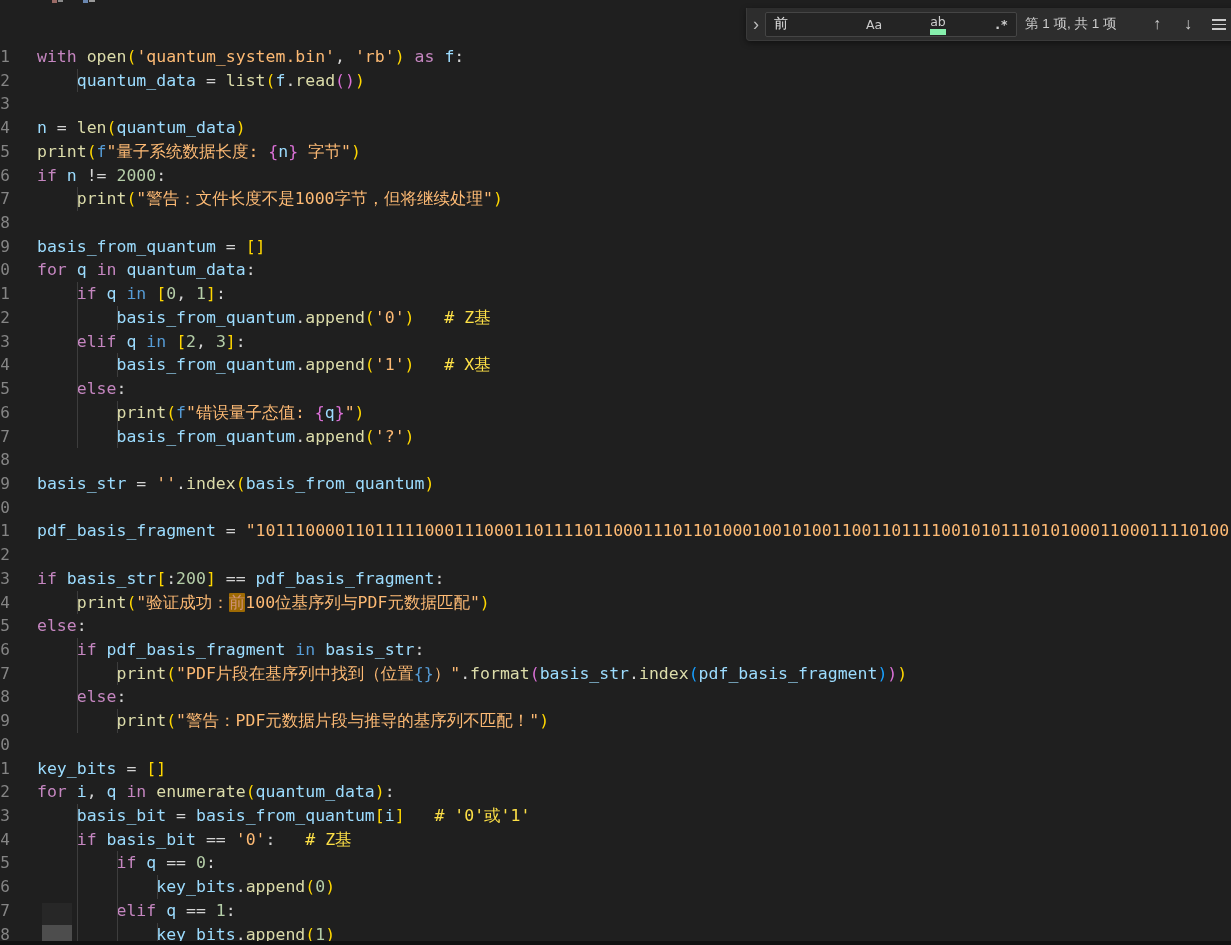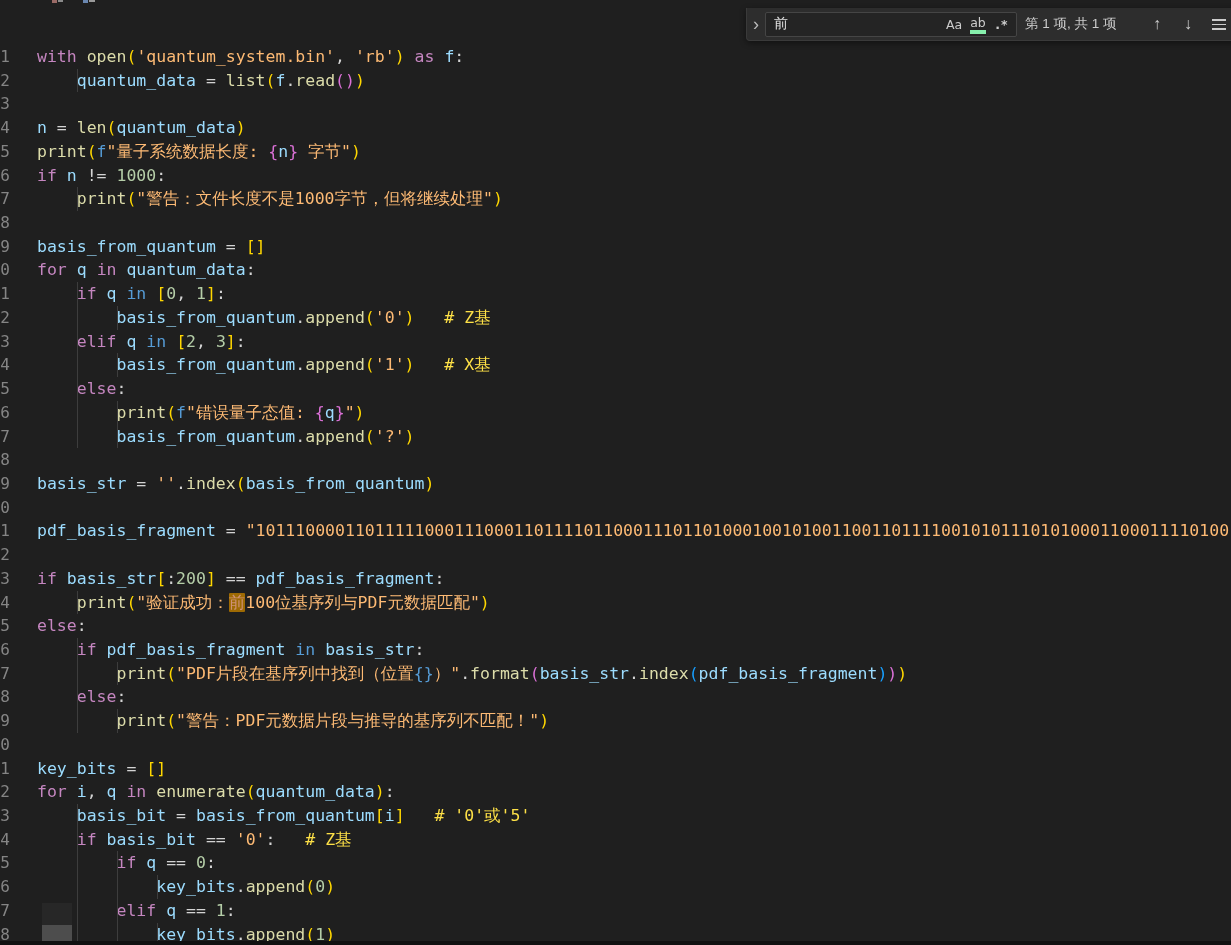--- a/index.html
+++ b/index.html
@@ -50,22 +50,23 @@
     background:#242424;border:1px solid #454545;border-radius:2px;
     display:flex;align-items:center;
   }
   .fw-query{padding-left:8px;font-size:14px;color:#e0e0e0;flex:1;
     font-family:"Liberation Sans",sans-serif;}
   .fw-inicons{display:flex;align-items:center;gap:4px;padding-right:4px;flex:none;}
   .fw-inicon{
     min-width:20px;height:20px;display:flex;align-items:center;justify-content:center;
     font-size:12.5px;color:#cccccc;border-radius:3px;cursor:pointer;
     font-family:"DejaVu Sans",sans-serif;
+    margin-left:40px;
   }
-  .fw-inicon.ww span{border-bottom:4px solid #86efac;padding-bottom:0px;}
+  .fw-inicon.ww span{border-bottom:6px solid #86efac;padding-bottom:0px;}
   .fw-inicon.rx{letter-spacing:1px;font-weight:bold;}
   .fw-count{
     margin-left:8px;font-size:13.5px;color:#cccccc;white-space:nowrap;flex:none;
     min-width:112px;
   }
   .fw-btn{
     width:22px;height:22px;margin-left:9px;display:flex;align-items:center;justify-content:center;
     color:#cccccc;font-size:16px;border-radius:3px;cursor:pointer;flex:none;
     background:transparent;border:none;padding:0;
   }
@@ -124,21 +125,21 @@
         <span class="fw-bars"></span>
       </button>
   </div>
 
   <div class="code-lines">
       <div class="line"><span class="ln">1</span><span class="tk-kw">with</span><span class="tk-d"> </span><span class="tk-fn">open</span><span class="tk-b1">(</span><span class="tk-s">'quantum_system.bin'</span><span class="tk-o">,</span><span class="tk-d"> </span><span class="tk-s">'rb'</span><span class="tk-b1">)</span><span class="tk-d"> </span><span class="tk-kw">as</span><span class="tk-d"> </span><span class="tk-v">f</span><span class="tk-o">:</span></div>
       <div class="line"><span class="ln">2</span><span class="guide" style="left: 77px;"></span><span class="tk-d">    </span><span class="tk-v">quantum_data</span><span class="tk-o"> = </span><span class="tk-fn">list</span><span class="tk-b1">(</span><span class="tk-v">f</span><span class="tk-o">.</span><span class="tk-fn">read</span><span class="tk-b2">(</span><span class="tk-b2">)</span><span class="tk-b1">)</span></div>
       <div class="line"><span class="ln">3</span></div>
       <div class="line"><span class="ln">4</span><span class="tk-v">n</span><span class="tk-o"> = </span><span class="tk-fn">len</span><span class="tk-b1">(</span><span class="tk-v">quantum_data</span><span class="tk-b1">)</span></div>
       <div class="line"><span class="ln">5</span><span class="tk-fn">print</span><span class="tk-b1">(</span><span class="tk-kb">f</span><span class="tk-s">"量子系统数据长度: </span><span class="tk-b2">{</span><span class="tk-v">n</span><span class="tk-b2">}</span><span class="tk-s"> 字节"</span><span class="tk-b1">)</span></div>
-      <div class="line"><span class="ln">6</span><span class="tk-kw">if</span><span class="tk-d"> </span><span class="tk-v">n</span><span class="tk-o"> != </span><span class="tk-n">1000</span><span class="tk-o">:</span></div>
+      <div class="line"><span class="ln">6</span><span class="tk-kw">if</span><span class="tk-d"> </span><span class="tk-v">n</span><span class="tk-o"> != </span><span class="tk-n">2000</span><span class="tk-o">:</span></div>
       <div class="line"><span class="ln">7</span><span class="guide" style="left: 77px;"></span><span class="tk-d">    </span><span class="tk-fn">print</span><span class="tk-b1">(</span><span class="tk-s">"警告：文件长度不是1000字节，但将继续处理"</span><span class="tk-b1">)</span></div>
       <div class="line"><span class="ln">8</span></div>
       <div class="line"><span class="ln">9</span><span class="tk-v">basis_from_quantum</span><span class="tk-o"> = </span><span class="tk-b1">[]</span></div>
       <div class="line"><span class="ln">10</span><span class="tk-kw">for</span><span class="tk-d"> </span><span class="tk-v">q</span><span class="tk-d"> </span><span class="tk-kw">in</span><span class="tk-d"> </span><span class="tk-v">quantum_data</span><span class="tk-o">:</span></div>
       <div class="line"><span class="ln">11</span><span class="guide" style="left: 77px;"></span><span class="tk-d">    </span><span class="tk-kw">if</span><span class="tk-d"> </span><span class="tk-v">q</span><span class="tk-d"> </span><span class="tk-kb">in</span><span class="tk-d"> </span><span class="tk-b1">[</span><span class="tk-n">0</span><span class="tk-o">, </span><span class="tk-n">1</span><span class="tk-b1">]</span><span class="tk-o">:</span></div>
       <div class="line"><span class="ln">12</span><span class="guide" style="left: 77px;"></span><span class="guide" style="left: 117px;"></span><span class="tk-d">        </span><span class="tk-v">basis_from_quantum</span><span class="tk-o">.</span><span class="tk-fn">append</span><span class="tk-b1">(</span><span class="tk-s">'0'</span><span class="tk-b1">)</span><span class="tk-d">   </span><span class="tk-c"># Z基</span></div>
       <div class="line"><span class="ln">13</span><span class="guide" style="left: 77px;"></span><span class="tk-d">    </span><span class="tk-kw">elif</span><span class="tk-d"> </span><span class="tk-v">q</span><span class="tk-d"> </span><span class="tk-kb">in</span><span class="tk-d"> </span><span class="tk-b1">[</span><span class="tk-n">2</span><span class="tk-o">, </span><span class="tk-n">3</span><span class="tk-b1">]</span><span class="tk-o">:</span></div>
       <div class="line"><span class="ln">14</span><span class="guide" style="left: 77px;"></span><span class="guide" style="left: 117px;"></span><span class="tk-d">        </span><span class="tk-v">basis_from_quantum</span><span class="tk-o">.</span><span class="tk-fn">append</span><span class="tk-b1">(</span><span class="tk-s">'1'</span><span class="tk-b1">)</span><span class="tk-d">   </span><span class="tk-c"># X基</span></div>
       <div class="line"><span class="ln">15</span><span class="guide" style="left: 77px;"></span><span class="tk-d">    </span><span class="tk-kw">else</span><span class="tk-o">:</span></div>
       <div class="line"><span class="ln">16</span><span class="guide" style="left: 77px;"></span><span class="guide" style="left: 117px;"></span><span class="tk-d">        </span><span class="tk-fn">print</span><span class="tk-b1">(</span><span class="tk-kb">f</span><span class="tk-s">"错误量子态值: </span><span class="tk-b2">{</span><span class="tk-v">q</span><span class="tk-b2">}</span><span class="tk-s">"</span><span class="tk-b1">)</span></div>
@@ -151,21 +152,21 @@
       <div class="line"><span class="ln">23</span><span class="tk-kw">if</span><span class="tk-d"> </span><span class="tk-v">basis_str</span><span class="tk-b1">[</span><span class="tk-o">:</span><span class="tk-n">200</span><span class="tk-b1">]</span><span class="tk-o"> == </span><span class="tk-v">pdf_basis_fragment</span><span class="tk-o">:</span></div>
       <div class="line"><span class="ln">24</span><span class="guide" style="left: 77px;"></span><span class="tk-d">    </span><span class="tk-fn">print</span><span class="tk-b1">(</span><span class="tk-s">"验证成功：</span><span class="tk-hl">前</span><span class="tk-s">100位基序列与PDF元数据匹配"</span><span class="tk-b1">)</span></div>
       <div class="line"><span class="ln">25</span><span class="tk-kw">else</span><span class="tk-o">:</span></div>
       <div class="line"><span class="ln">26</span><span class="guide" style="left: 77px;"></span><span class="tk-d">    </span><span class="tk-kw">if</span><span class="tk-d"> </span><span class="tk-v">pdf_basis_fragment</span><span class="tk-d"> </span><span class="tk-kb">in</span><span class="tk-d"> </span><span class="tk-v">basis_str</span><span class="tk-o">:</span></div>
       <div class="line"><span class="ln">27</span><span class="guide" style="left: 77px;"></span><span class="guide" style="left: 117px;"></span><span class="tk-d">        </span><span class="tk-fn">print</span><span class="tk-b1">(</span><span class="tk-s">"PDF片段在基序列中找到（位置</span><span class="tk-kb">{}</span><span class="tk-s">）"</span><span class="tk-o">.</span><span class="tk-fn">format</span><span class="tk-b2">(</span><span class="tk-v">basis_str</span><span class="tk-o">.</span><span class="tk-fn">index</span><span class="tk-b3">(</span><span class="tk-v">pdf_basis_fragment</span><span class="tk-b3">)</span><span class="tk-b2">)</span><span class="tk-b1">)</span></div>
       <div class="line"><span class="ln">28</span><span class="guide" style="left: 77px;"></span><span class="tk-d">    </span><span class="tk-kw">else</span><span class="tk-o">:</span></div>
       <div class="line"><span class="ln">29</span><span class="guide" style="left: 77px;"></span><span class="guide" style="left: 117px;"></span><span class="tk-d">        </span><span class="tk-fn">print</span><span class="tk-b1">(</span><span class="tk-s">"警告：PDF元数据片段与推导的基序列不匹配！"</span><span class="tk-b1">)</span></div>
       <div class="line"><span class="ln">30</span></div>
       <div class="line"><span class="ln">31</span><span class="tk-v">key_bits</span><span class="tk-o"> = </span><span class="tk-b1">[]</span></div>
       <div class="line"><span class="ln">32</span><span class="tk-kw">for</span><span class="tk-d"> </span><span class="tk-v">i</span><span class="tk-o">,</span><span class="tk-d"> </span><span class="tk-v">q</span><span class="tk-d"> </span><span class="tk-kw">in</span><span class="tk-d"> </span><span class="tk-fn">enumerate</span><span class="tk-b1">(</span><span class="tk-v">quantum_data</span><span class="tk-b1">)</span><span class="tk-o">:</span></div>
-      <div class="line"><span class="ln">33</span><span class="guide" style="left: 77px;"></span><span class="tk-d">    </span><span class="tk-v">basis_bit</span><span class="tk-o"> = </span><span class="tk-v">basis_from_quantum</span><span class="tk-b1">[</span><span class="tk-v">i</span><span class="tk-b1">]</span><span class="tk-d">   </span><span class="tk-c"># '0'或'5'</span></div>
+      <div class="line"><span class="ln">33</span><span class="guide" style="left: 77px;"></span><span class="tk-d">    </span><span class="tk-v">basis_bit</span><span class="tk-o"> = </span><span class="tk-v">basis_from_quantum</span><span class="tk-b1">[</span><span class="tk-v">i</span><span class="tk-b1">]</span><span class="tk-d">   </span><span class="tk-c"># '0'或'1'</span></div>
       <div class="line"><span class="ln">34</span><span class="guide" style="left: 77px;"></span><span class="tk-d">    </span><span class="tk-kw">if</span><span class="tk-d"> </span><span class="tk-v">basis_bit</span><span class="tk-o"> == </span><span class="tk-s">'0'</span><span class="tk-o">:</span><span class="tk-d">   </span><span class="tk-c"># Z基</span></div>
       <div class="line"><span class="ln">35</span><span class="guide" style="left: 77px;"></span><span class="guide" style="left: 117px;"></span><span class="tk-d">        </span><span class="tk-kw">if</span><span class="tk-d"> </span><span class="tk-v">q</span><span class="tk-o"> == </span><span class="tk-n">0</span><span class="tk-o">:</span></div>
       <div class="line"><span class="ln">36</span><span class="guide" style="left: 77px;"></span><span class="guide" style="left: 117px;"></span><span class="guide" style="left: 157px;"></span><span class="tk-d">            </span><span class="tk-v">key_bits</span><span class="tk-o">.</span><span class="tk-fn">append</span><span class="tk-b1">(</span><span class="tk-n">0</span><span class="tk-b1">)</span></div>
       <div class="line"><span class="ln">37</span><span class="guide" style="left: 77px;"></span><span class="guide" style="left: 117px;"></span><span class="tk-d">        </span><span class="tk-kw">elif</span><span class="tk-d"> </span><span class="tk-v">q</span><span class="tk-o"> == </span><span class="tk-n">1</span><span class="tk-o">:</span></div>
       <div class="line"><span class="ln">38</span><span class="guide" style="left: 77px;"></span><span class="guide" style="left: 117px;"></span><span class="guide" style="left: 157px;"></span><span class="tk-d">            </span><span class="tk-v">key_bits</span><span class="tk-o">.</span><span class="tk-fn">append</span><span class="tk-b1">(</span><span class="tk-n">1</span><span class="tk-b1">)</span></div>
     </div>
 
   <div class="gutterbox-dim"></div>
   <div class="gutterbox"></div>
 

